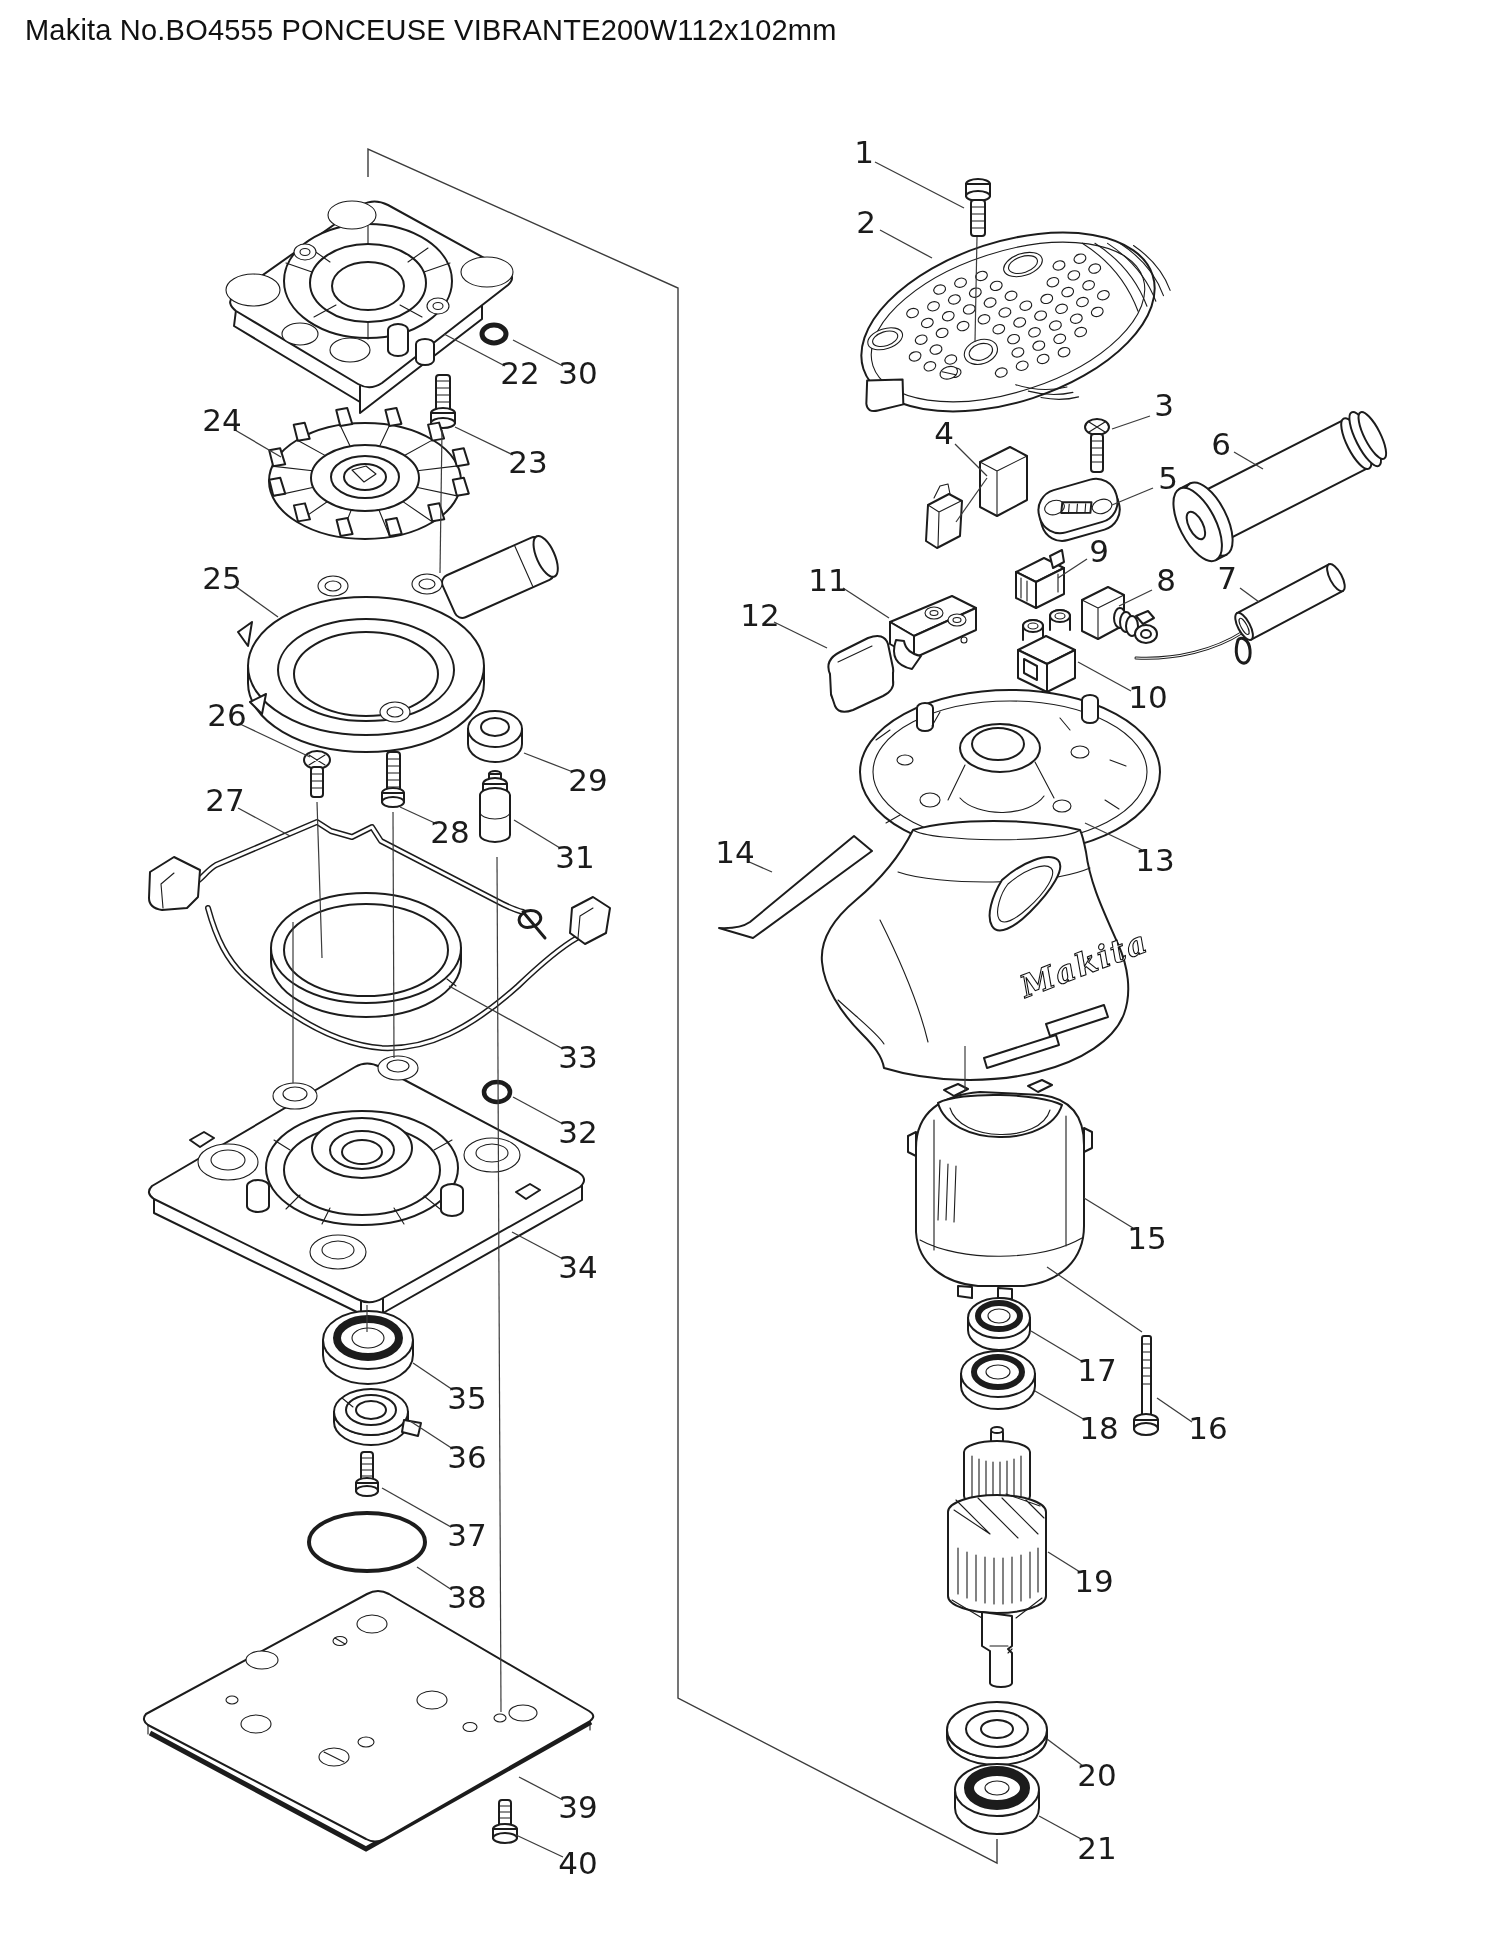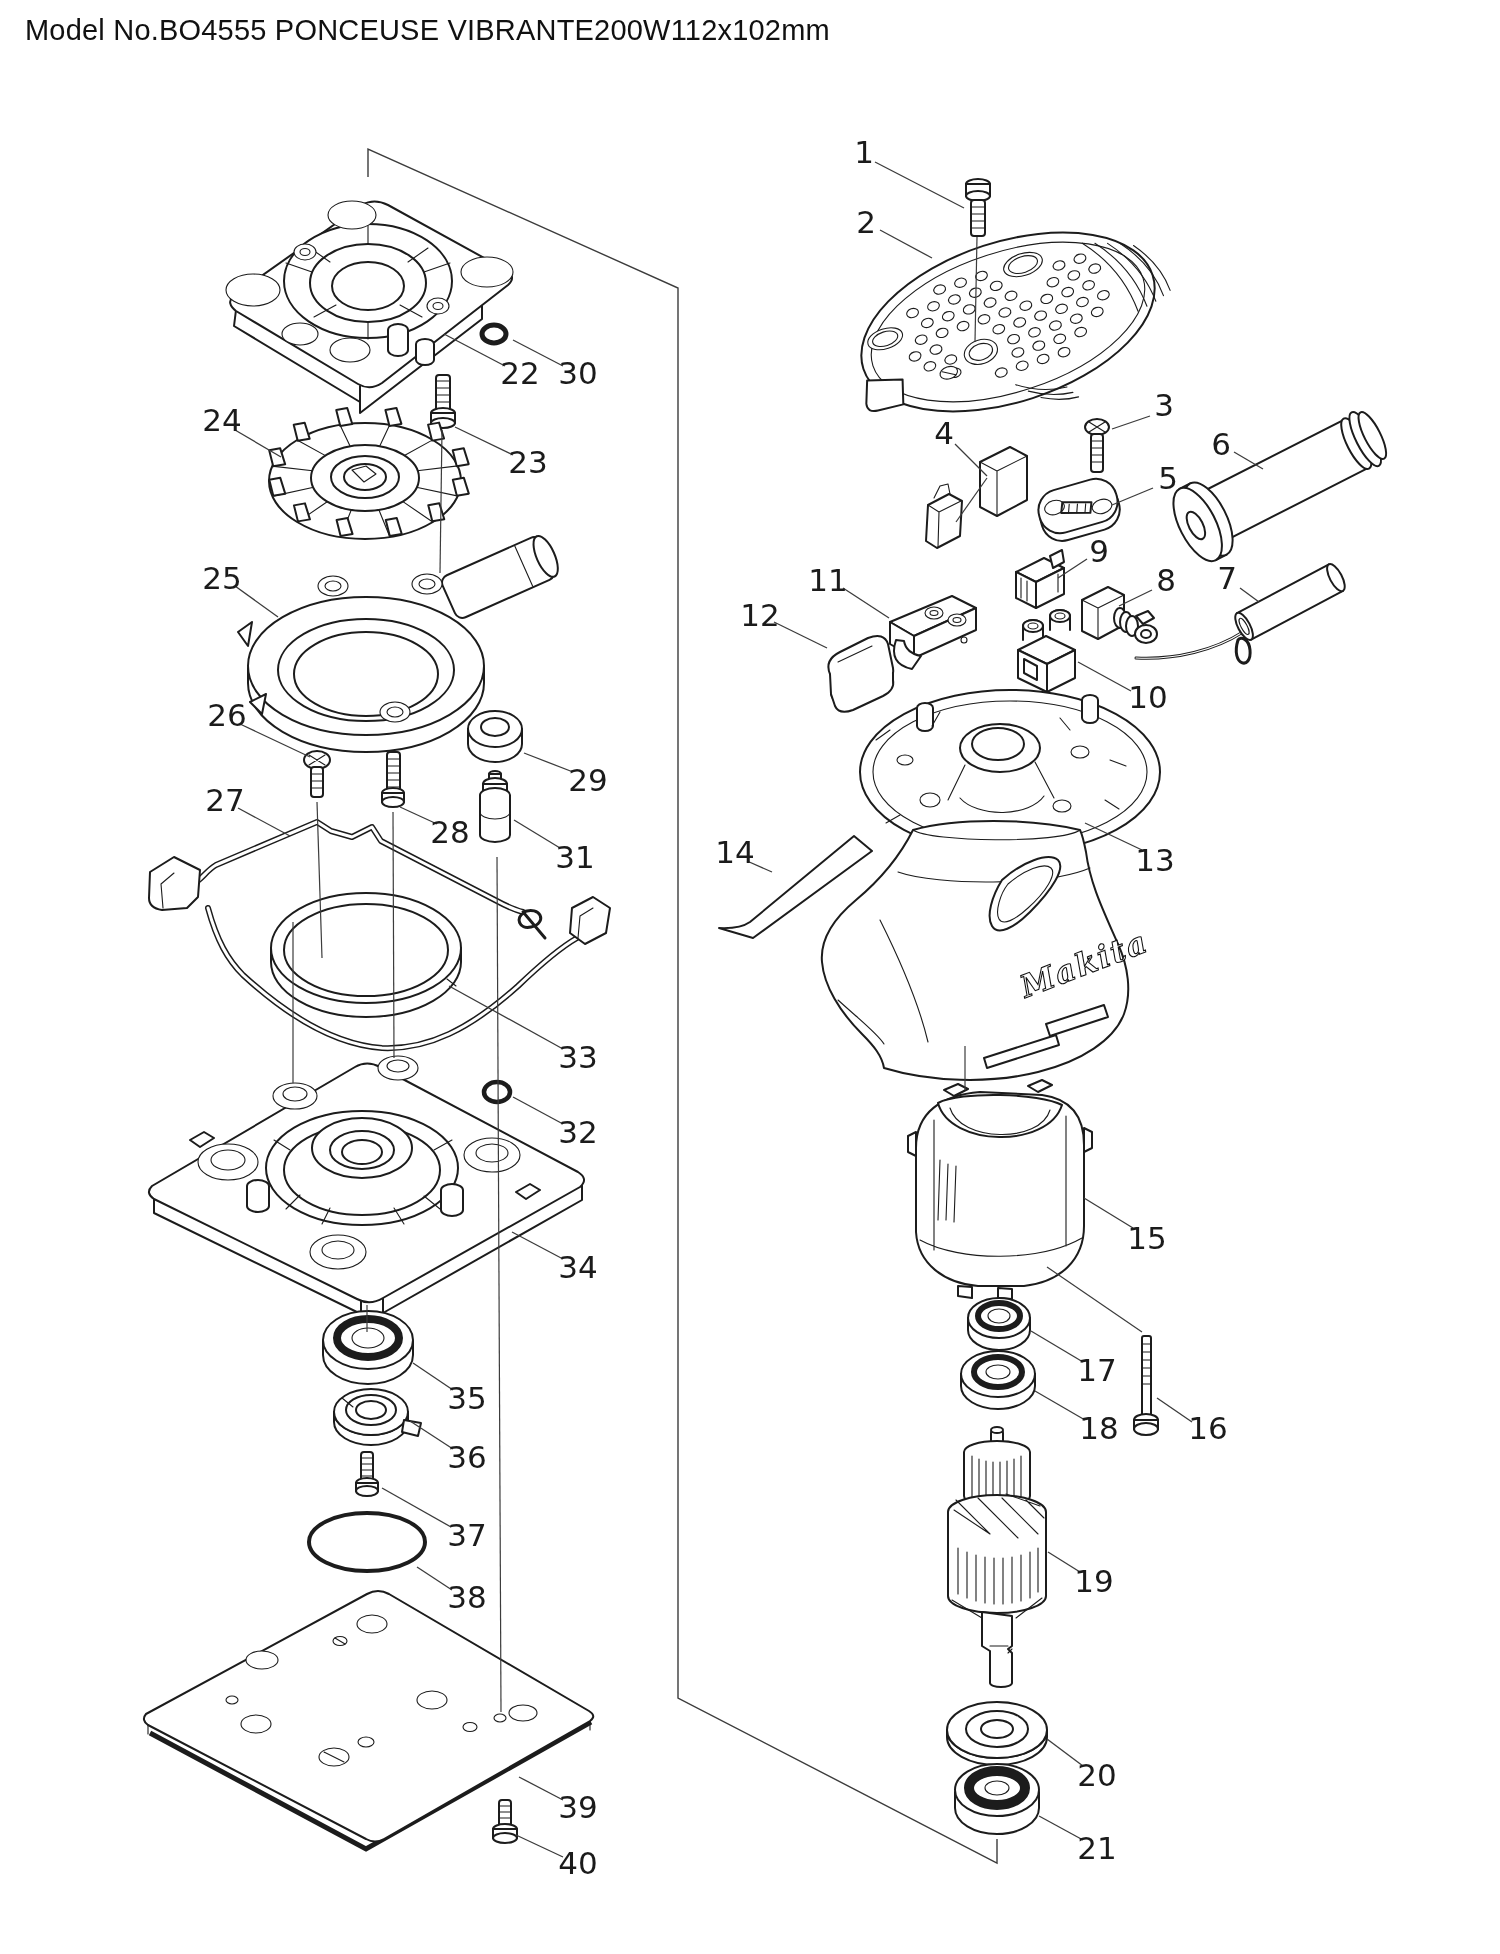--- a/index.html
+++ b/index.html
@@ -21,21 +21,21 @@
         fill:#fff;stroke:#111;stroke-width:1.1;text-anchor:middle;letter-spacing:2px;}
   .wire{fill:none;stroke:#1c1c1c;stroke-width:6;stroke-linecap:round;stroke-linejoin:round;}
   .wirein{fill:none;stroke:#fff;stroke-width:3;stroke-linecap:round;stroke-linejoin:round;}
   .wthin{fill:none;stroke:#1c1c1c;stroke-width:3;stroke-linecap:round;}
   .wthinin{fill:none;stroke:#fff;stroke-width:1.2;stroke-linecap:round;}
 </style>
 </head>
 <body>
 
 <div class="page">
-  <div class="title">Model No.BO4555 PONCEUSE VIBRANTE200W112x102mm</div>
+  <div class="title">Makita No.BO4555 PONCEUSE VIBRANTE200W112x102mm</div>
 
   <svg id="diagram-svg" width="1500" height="1954" viewBox="0 0 1500 1954">
 
     <g>
       <path class="ln" d="M236,310 l-2,16 l126,76 l0,-16 M360,397 l0,16 l122,-94 l0,-16"></path>
       <path class="ln" d="M233,296 L362,205 Q374,198 388,205 L506,270 Q517,277 508,285 L382,383 Q370,391 358,384 L236,311 Q226,303 233,296 Z"></path>
       <ellipse class="ln" cx="368" cy="281" rx="84" ry="57"></ellipse>
       <ellipse class="ln" cx="368" cy="283" rx="58" ry="39"></ellipse>
       <ellipse class="ln" cx="368" cy="286" rx="36" ry="24"></ellipse>
       <path class="thin" d="M368,244 v-19 M312,272 l-26,-9 M424,272 l26,-9 M368,322 v17 M330,262 l-20,-14 M408,262 l20,-14 M336,305 l-22,12 M400,305 l22,12"></path>

